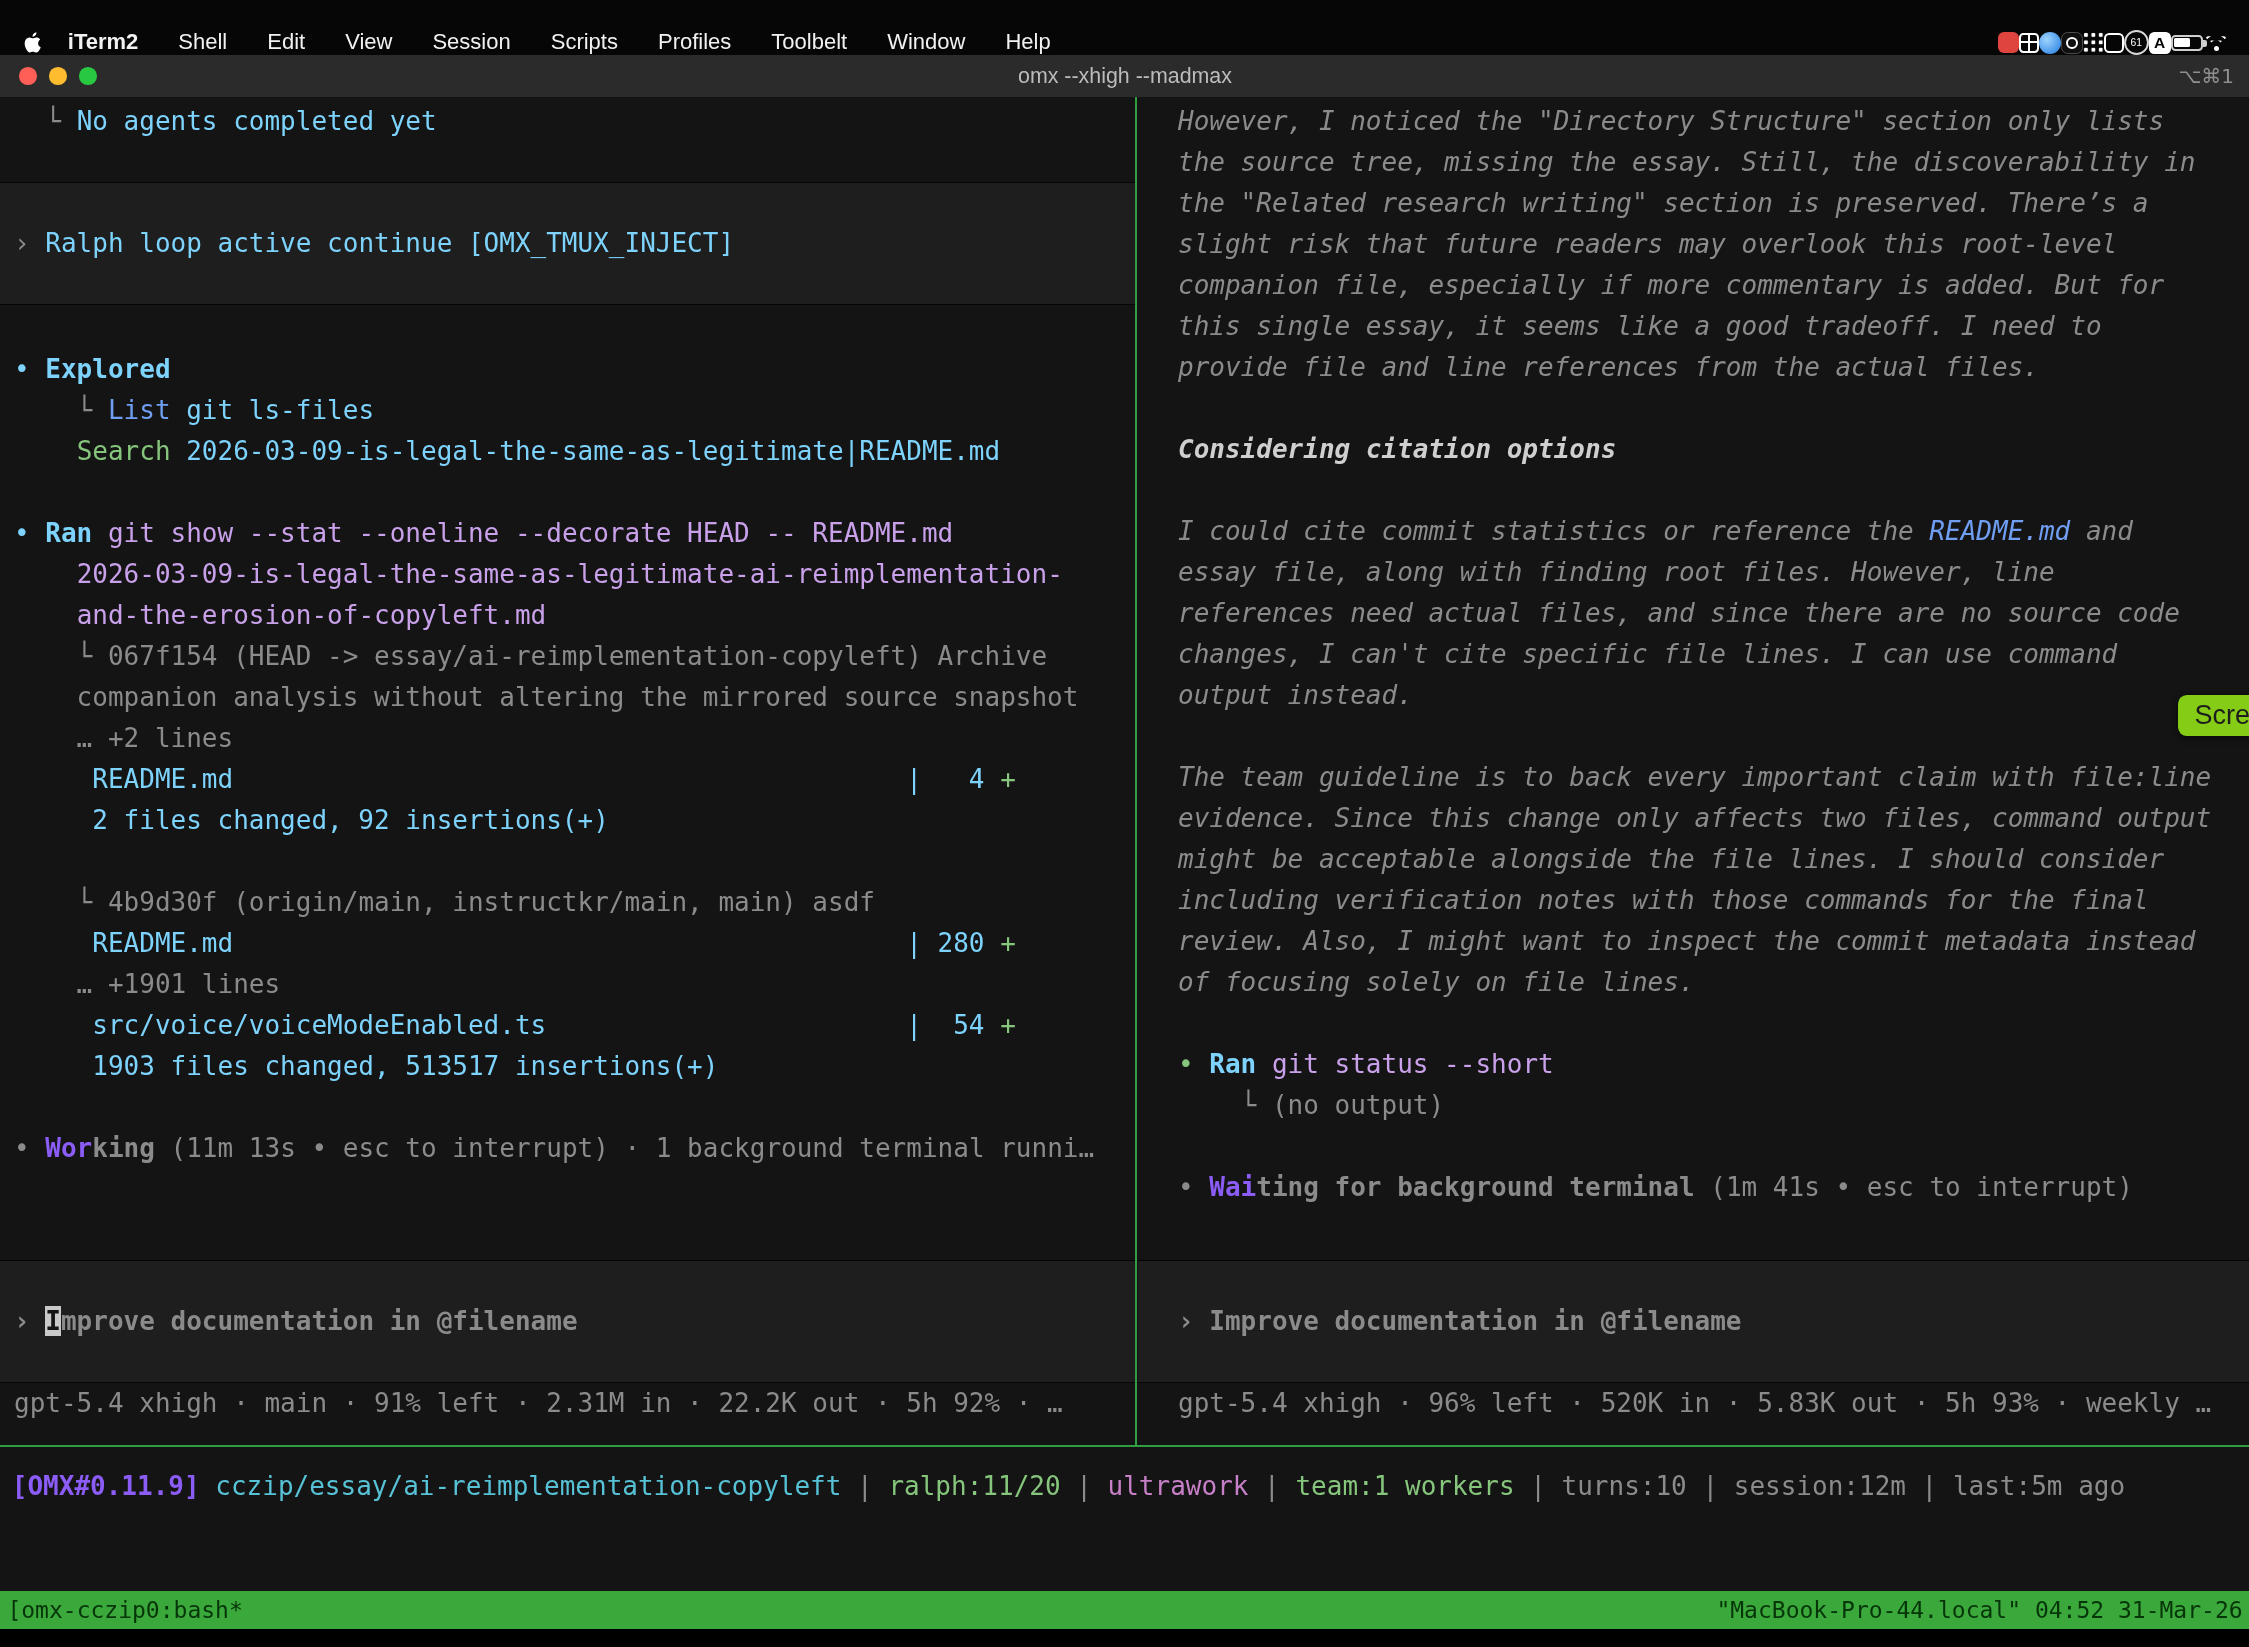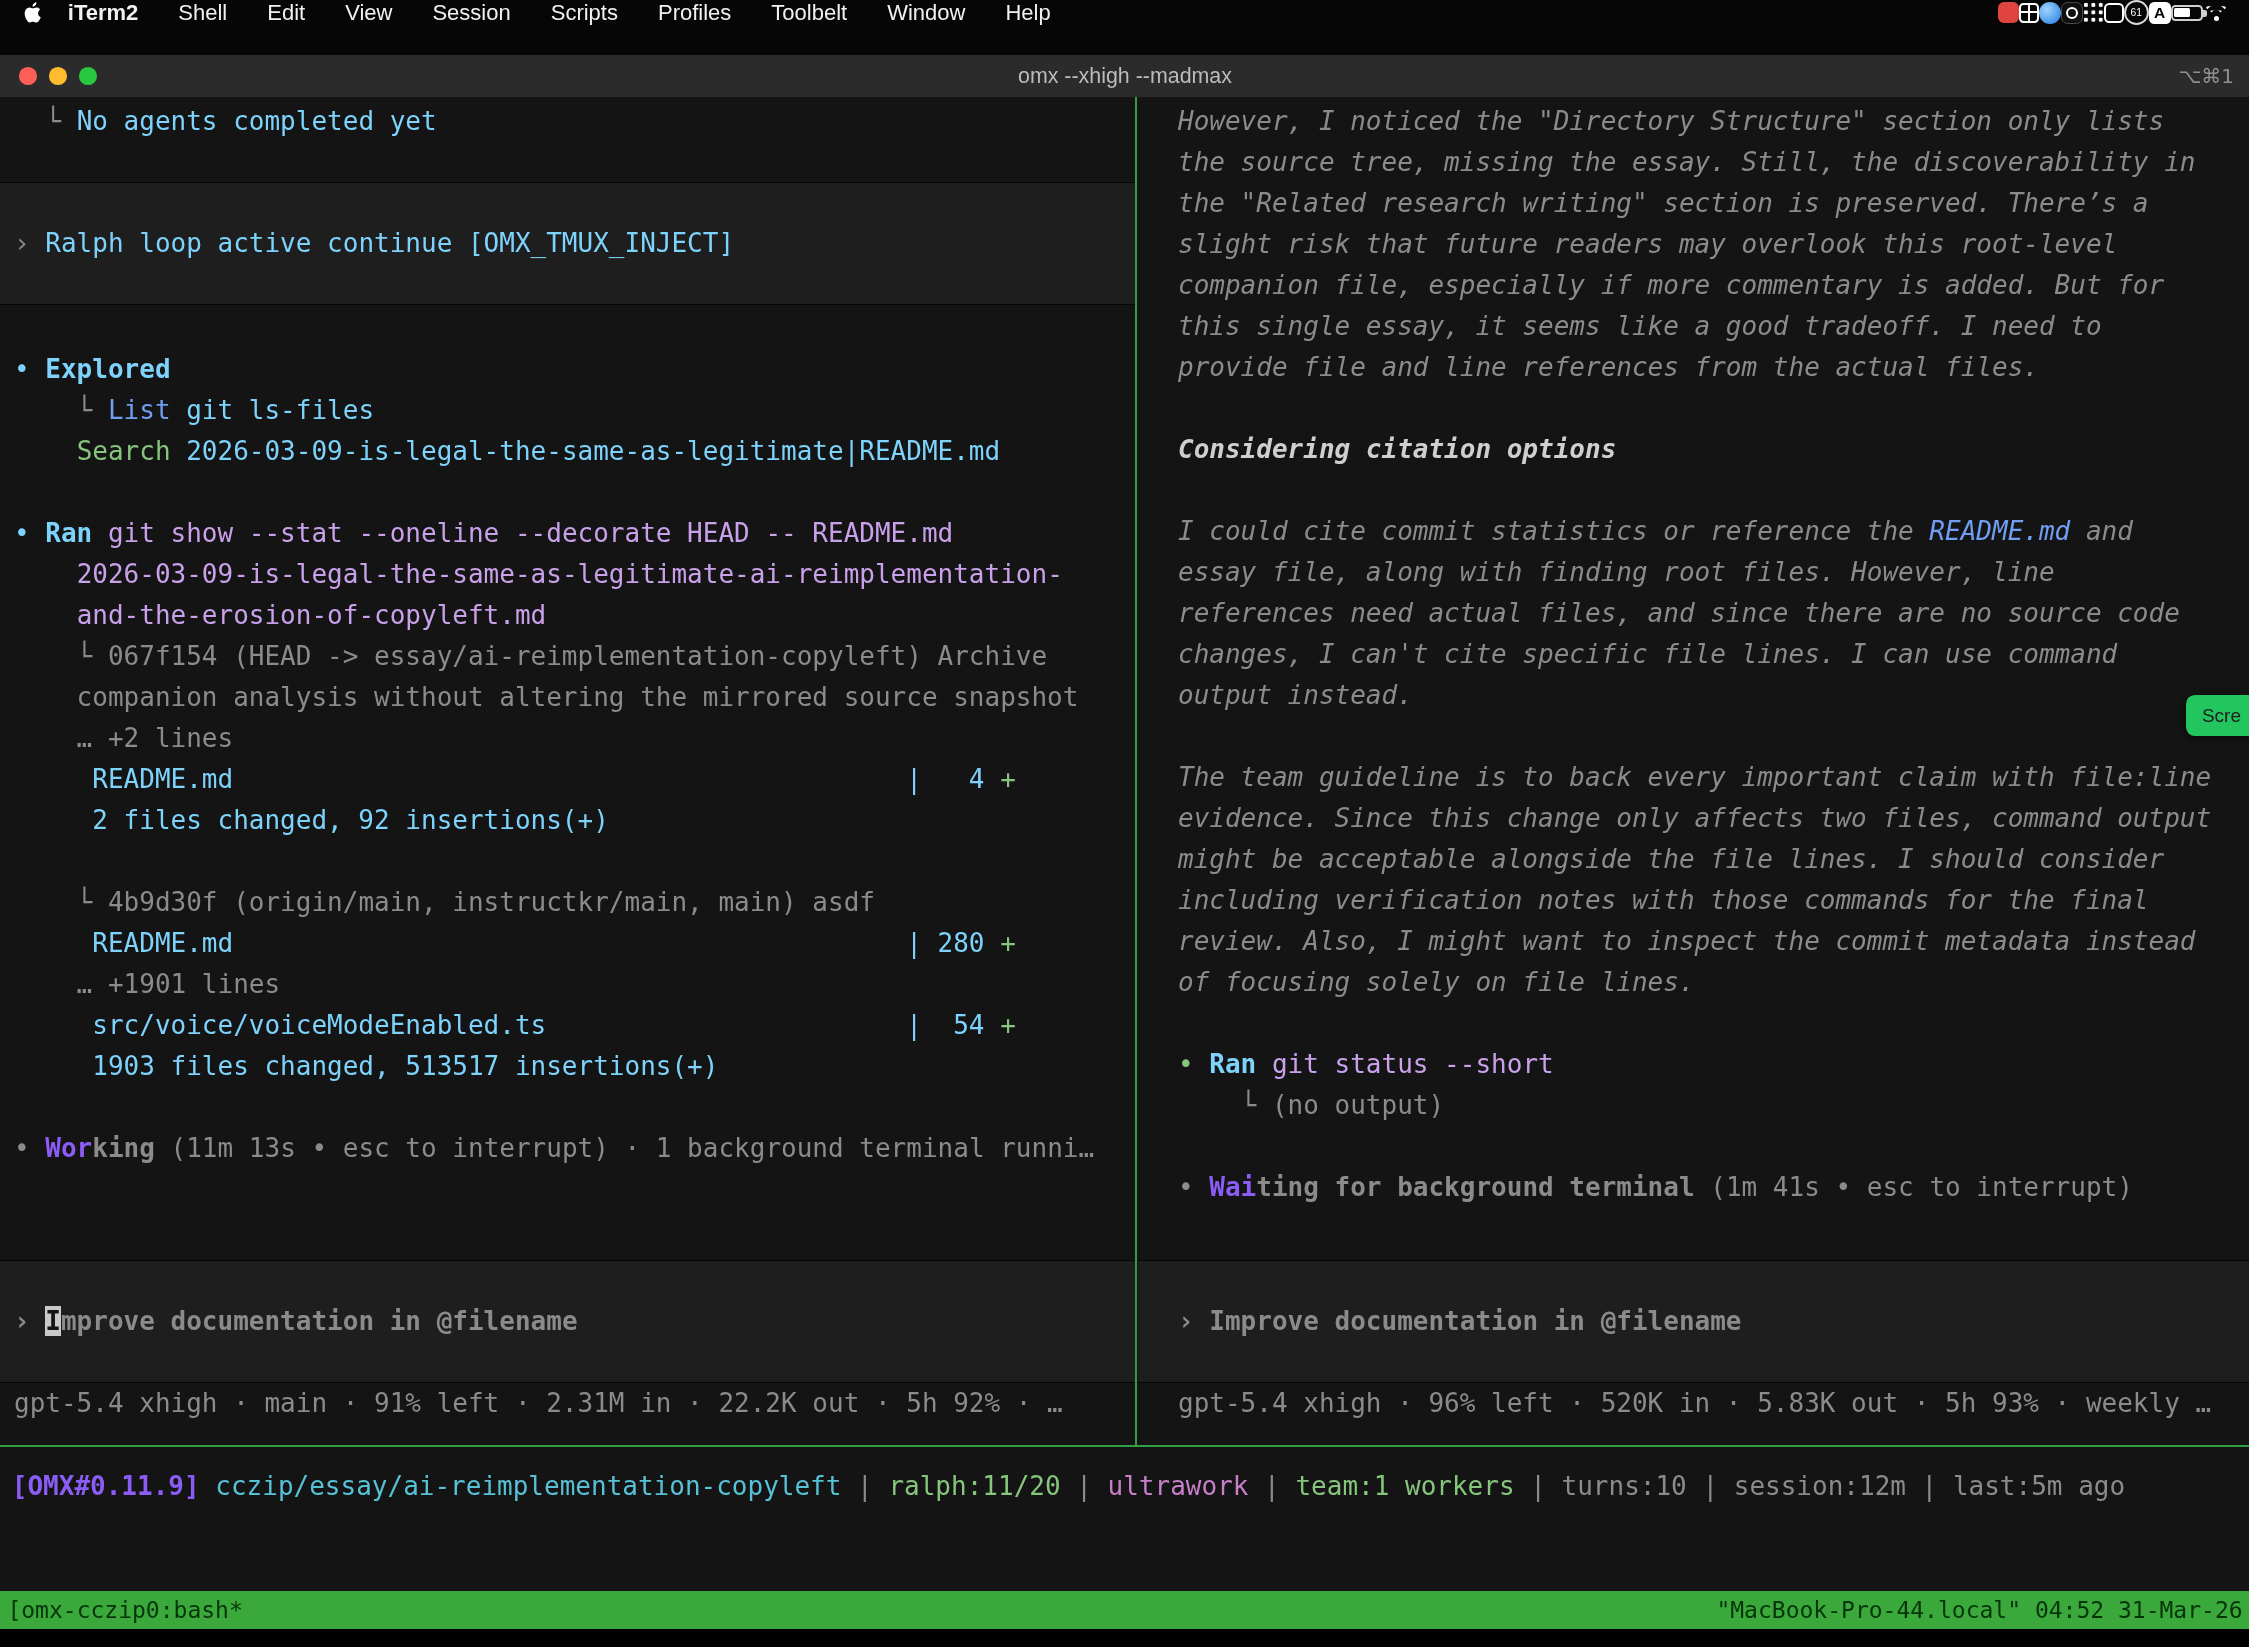--- a/index.html
+++ b/index.html
@@ -1,20 +1,20 @@
 <!DOCTYPE html>
 <html style="font-size:11.8px"><head>
 <meta charset="utf-8">
 <style>
   * { box-sizing: border-box; margin: 0; padding: 0; }
   html,body { width: 2250px; height: 1648px; background:#000; overflow:hidden; }
   body { position:relative; font-family:"DejaVu Sans Mono", monospace; }
 
   
-  .menu-bar { height:55px; background:#060606; display:flex; align-items:flex-start;
+  .menu-bar { height:55px; background:#060606; display:flex; align-items:flex-end;
     color:#f1f1f1; font-family:"Liberation Sans", sans-serif; font-size:22px; padding:0 20.7px; }
   .apple-wrap { width:25px; height:25px; display:flex; align-items:center; justify-content:center; margin-right:11.8px; }
   .apple-wrap svg { width:20.7px; height:25px; fill:#fff; }
   .menu-item { padding:0 20px; white-space:nowrap; }
   .menu-item.first { font-weight:bold; padding-left:10.3px; }
   .menu-right { margin-left:auto; display:flex; align-items:center; }
   .mi { display:flex; align-items:center; justify-content:center; }
   .rec-ic { width:20.7px; height:20.7px; background:#e0443e; border-radius:5.9px; }
   .grid-ic { width:20px; height:20px; border:2.2px solid #fff; border-radius:4.4px;
     background: linear-gradient(#fff,#fff) center/2.2px 100% no-repeat,
@@ -80,23 +80,23 @@
   .inject-box { margin-top:40px; padding:40px 0; background:#1e1e1e;
     border-top:1.5px solid #050505; border-bottom:1.5px solid #050505; }
   .body-lines { margin-top:44px; }
   .input-box { margin-top:auto; padding:40px 0; background:#1e1e1e;
     border-top:1.5px solid #050505; border-bottom:1.5px solid #050505;font-weight:bold; }
   .status-line { margin-bottom:20.7px; }
 
   .omx-status { position:absolute; top:1369px; left:11.8px; right:0; height:41px; white-space:pre; overflow:hidden; }
 
   
-  .screen-btn { position:absolute; top:695px; right:0; height:41px; background:#22c55e; color:#1d1d1d;
-    font-family:"Liberation Sans", sans-serif; font-size:19px; display:flex; align-items:center;
-    padding:0 9px 0 16px; border-radius:8.9px 0 0 8.9px; z-index:6; box-shadow:0 1.5px 7.4px rgba(0,0,0,.6); }
+  .screen-btn { position:absolute; top:695px; right:0; height:41px; background:#84cc16; color:#1d1d1d;
+    font-family:"Liberation Sans", sans-serif; font-size:27px; display:flex; align-items:center;
+    padding:0 0 0 16px; border-radius:8.9px 0 0 8.9px; z-index:6; box-shadow:0 1.5px 7.4px rgba(0,0,0,.6); }
 
   
   .tmux-bar { position:absolute; bottom:19px; left:0; right:0; height:38px; background:#3aa83a;
     color:#07350a; display:flex; justify-content:space-between; align-items:center;
     padding:0 7.4px; font-size:23px; white-space:pre; }
 </style>
 </head>
 <body>
 
 <div class="menu-bar">

